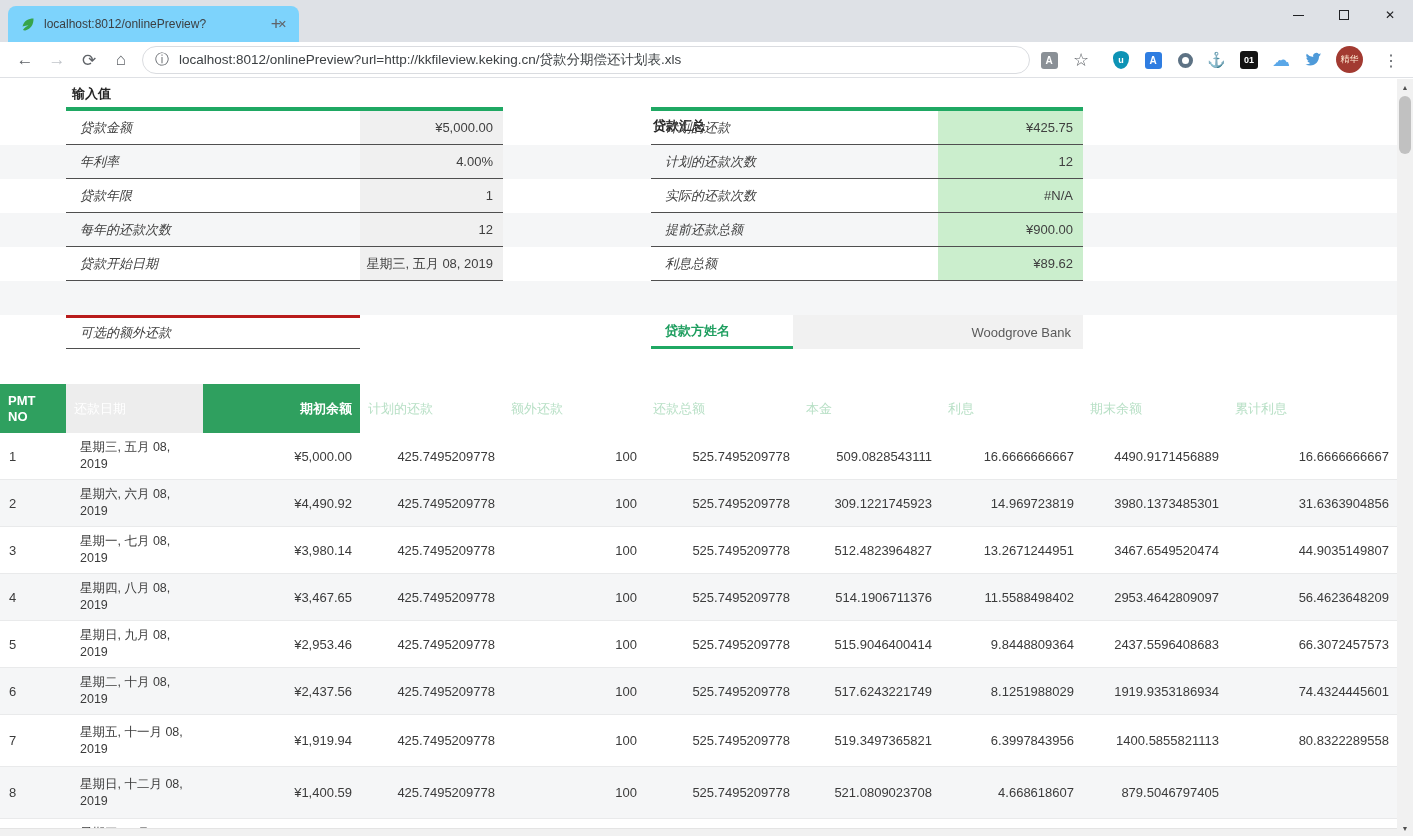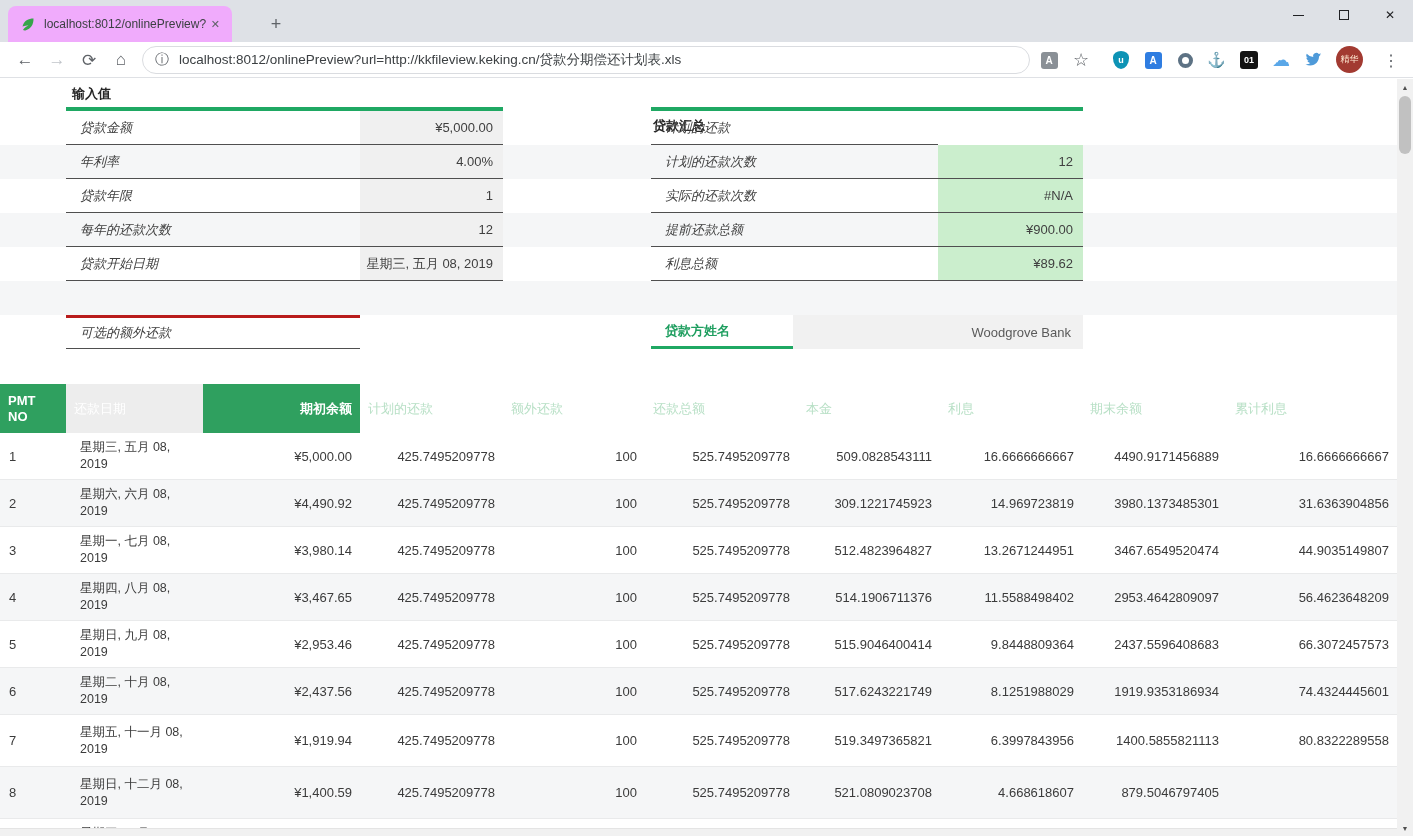--- a/index.html
+++ b/index.html
@@ -1,21 +1,21 @@
 <!DOCTYPE html>
 <html><head>
 <meta charset="utf-8">
 <style>
   * { margin:0; padding:0; box-sizing:border-box; }
   html,body { width:1413px; height:836px; overflow:hidden;
     font-family:"Liberation Sans", sans-serif; background:#fff; }
 
   
   .tabstrip { position:absolute; top:0; left:0; right:0; height:42px; background:#dee1e6; }
-  .tab { position:absolute; left:8px; top:6px; width:224px; height:36px; background:#f0abfc;
+  .tab { position:absolute; left:8px; top:6px; width:291px; height:36px; background:#7dd3fc;
     border-radius:8px 8px 0 0; display:flex; align-items:center; padding:0 8px; }
   .favicon { width:16px; height:16px; margin:0 8px 0 4px; flex:0 0 auto; }
   .tab-title { font-size:12px; color:#3c4043; white-space:nowrap; overflow:hidden; flex:1; }
   .tab-close { font-size:11px; color:#5f6368; padding:2px 4px; cursor:pointer; }
   .newtab { position:absolute; left:262px; top:10px; width:28px; height:28px; border-radius:50%;
     display:flex; align-items:center; justify-content:center; font-size:18px; color:#5f6368; }
   .wincontrols { position:absolute; right:0; top:0; height:30px; display:flex; }
   .winbtn { width:46px; height:30px; display:flex; align-items:center; justify-content:center;
     font-size:12px; color:#202124; }
   .max-glyph { width:10px; height:10px; border:1px solid #202124; display:inline-block; }
@@ -168,20 +168,21 @@
     <span class="sec-title t-left">输入值</span>
     <span class="sec-title t-right">贷款汇总</span>
     <span class="u-left"></span>
     <span class="u-right"></span>
   </div>
 
   <div class="srow">
     <div class="cell lt-label italic">贷款金额</div>
     <div class="cell lt-value">¥5,000.00</div>
     <div class="cell rt-label italic">计划的还款</div>
+    <div class="cell rt-value">¥425.75</div>
   </div>
   <div class="srow alt">
     <div class="cell lt-label italic">年利率</div>
     <div class="cell lt-value">4.00%</div>
     <div class="cell rt-label italic">计划的还款次数</div>
     <div class="cell rt-value">12</div>
   </div>
   <div class="srow">
     <div class="cell lt-label italic">贷款年限</div>
     <div class="cell lt-value">1</div>

